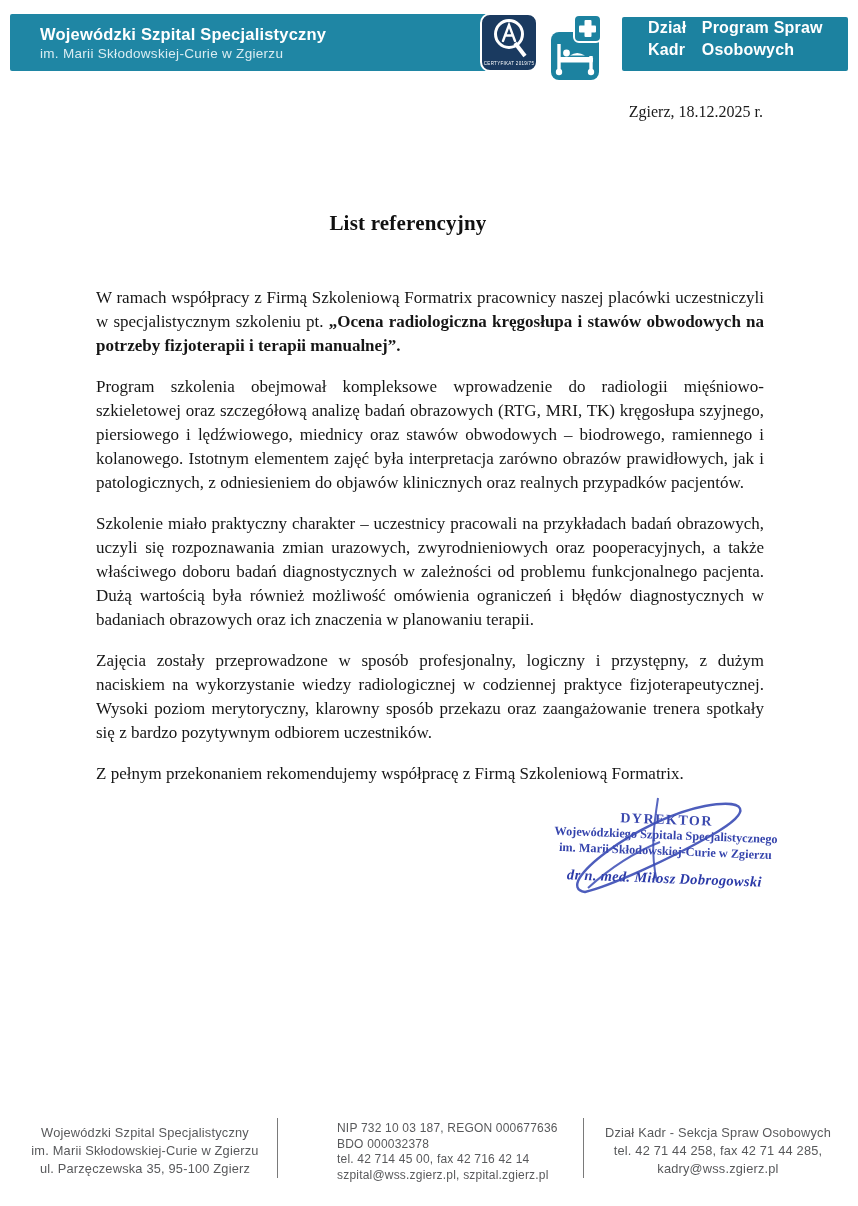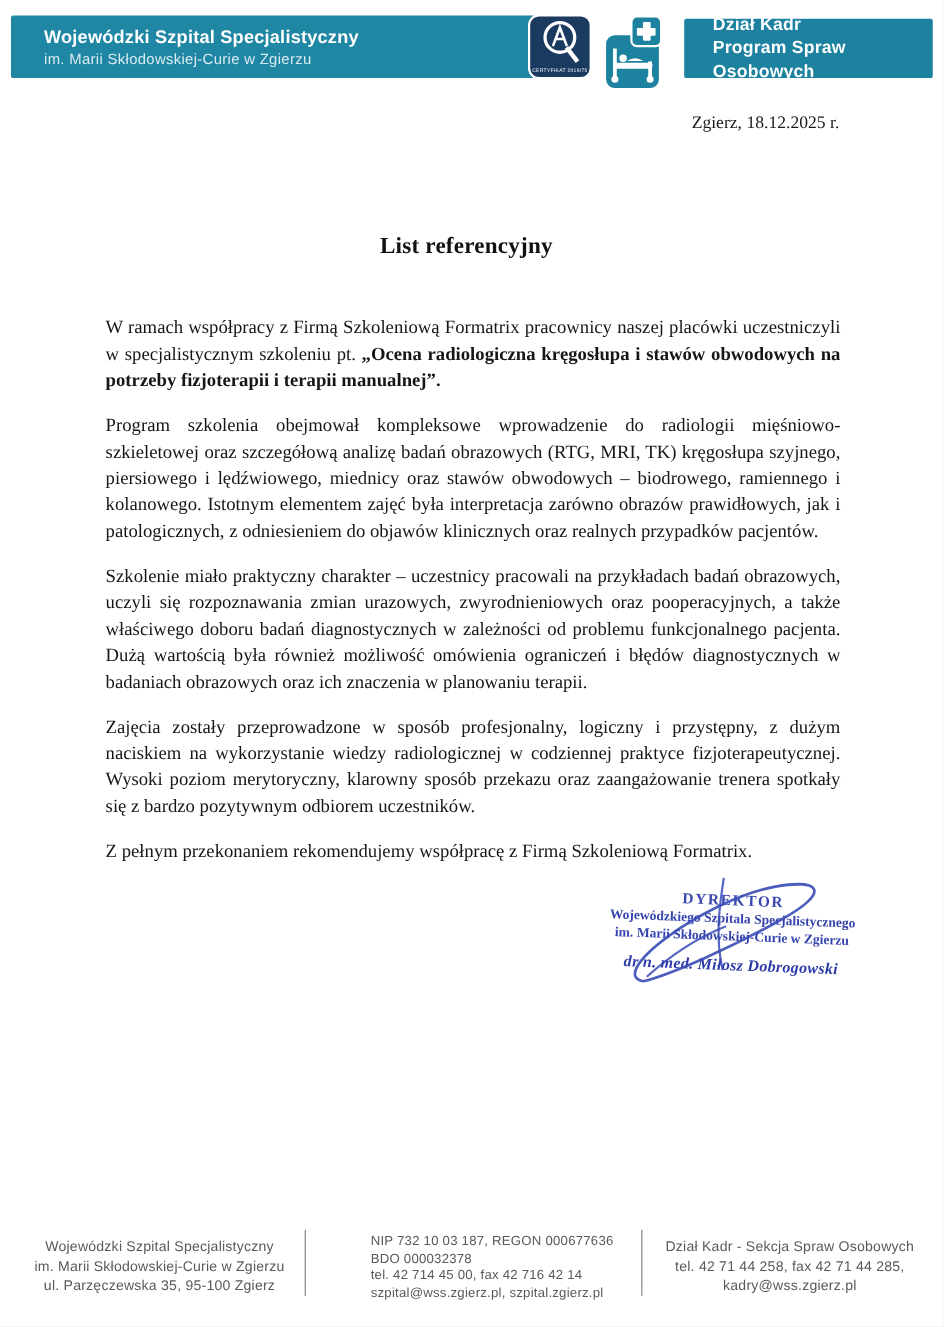--- a/index.html
+++ b/index.html
@@ -40,34 +40,34 @@
   }
   .cross-tile {
     position:absolute; left:573px; top:14px; width:29px; height:29px;
     background:#1c82a0; border:2px solid #ffffff; border-radius:6px;
   }
   .cross-tile .cv { position:absolute; left:50%; top:4px; bottom:4px; width:7px; transform:translateX(-50%); background:#fff; border-radius:1px; }
   .cross-tile .ch { position:absolute; top:50%; left:4px; right:4px; height:7px; transform:translateY(-50%); background:#fff; border-radius:1px; }
   .dept-block {
     position:absolute; left:622px; top:17px; width:226px; height:54px;
     background:#1c82a0; border-radius:2px;
-    display:flex; flex-direction:column; justify-content:center; padding-left:26px;
+    display:flex; flex-direction:row; justify-content:center; padding-left:26px;
   }
   .dept-block div {
     font-family:"Liberation Sans", sans-serif; font-weight:bold;
     font-size:16px; color:#ffffff; line-height:1.35; letter-spacing:.2px;
   }
 
   
   .date-line {
     position:absolute; top:103px; right:95px;
     font-size:16px; color:#1a1a1a;
   }
   .doc-title {
-    position:absolute; top:211px; left:104px; width:640px; text-align:center;
+    position:absolute; top:211px; left:88px; width:640px; text-align:center;
     font-size:21px; font-weight:bold; color:#111; letter-spacing:.2px;
   }
   .body-text {
     position:absolute; top:286px; left:96px; width:668px;
     font-size:17px; line-height:24px; text-align:justify; color:#161616;
   }
   .body-text p { margin-bottom:17px; }
   .body-text .b { font-weight:bold; }
 
   

